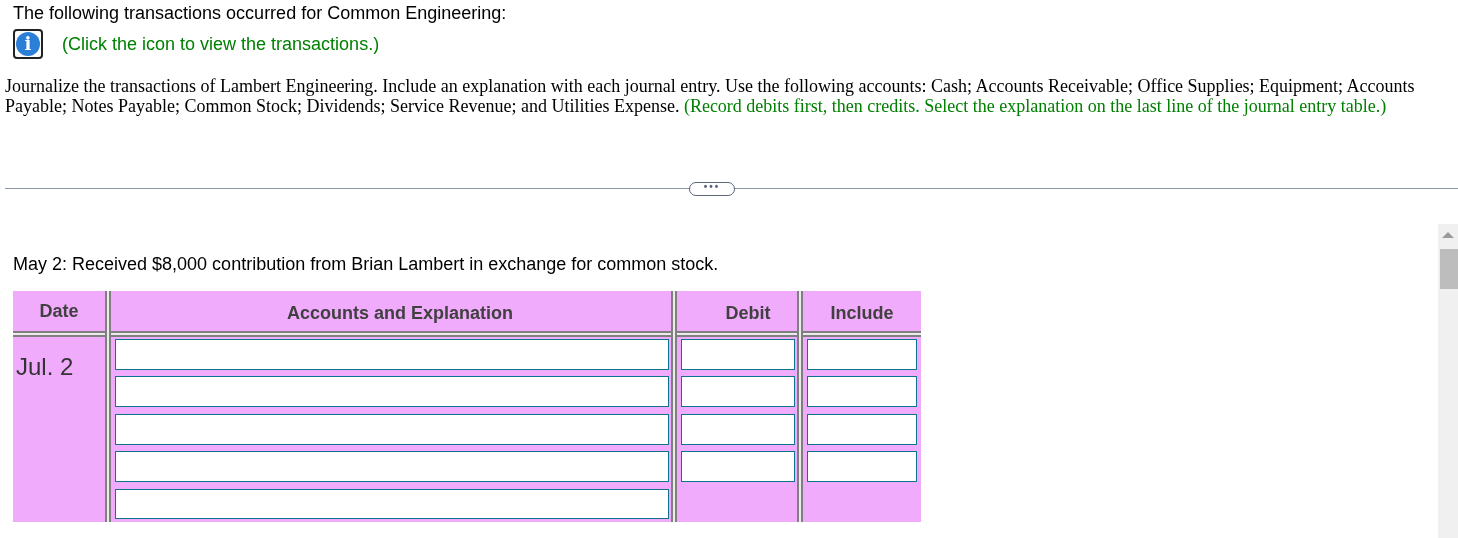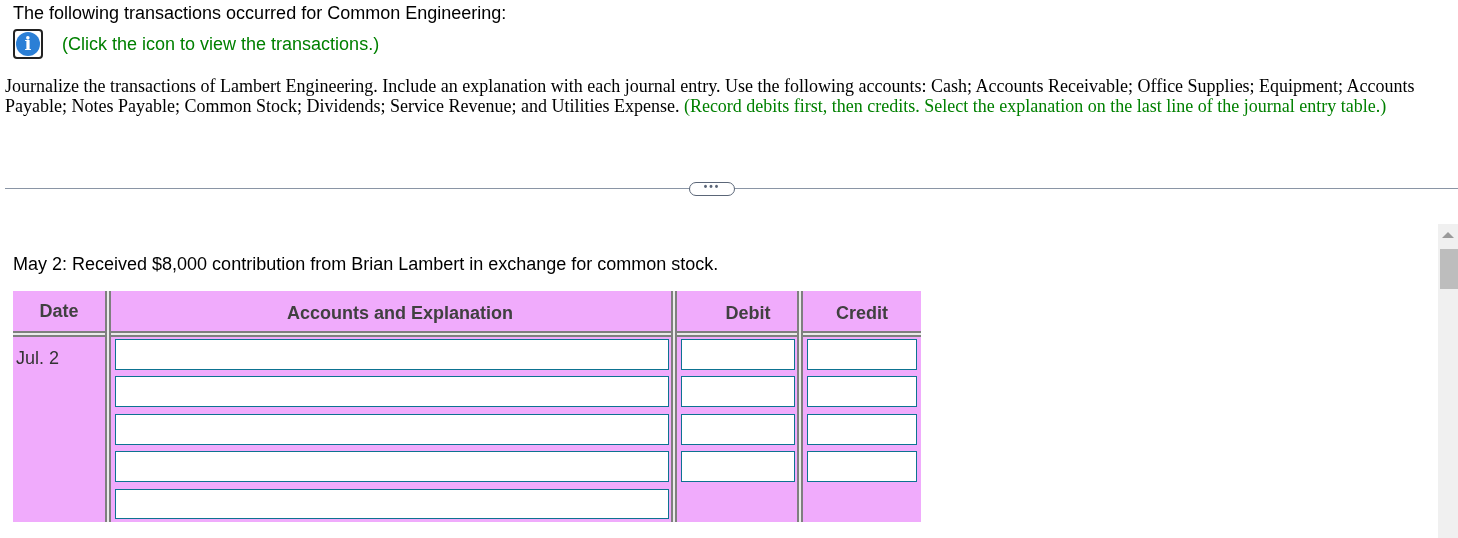--- a/index.html
+++ b/index.html
@@ -31,21 +31,21 @@
     .expand-btn span { font-size: 10px; color: #5b6678; letter-spacing: 2px; line-height: 10px; margin-top: -4px; font-weight: bold; }
     .question { left: 13px; top: 253px; line-height: 22px; white-space: nowrap; }
 
     .jtable { left: 13px; top: 291px; width: 908px; height: 231px; background: #f0abfc; }
     .vsep { position: absolute; top: 0; bottom: 0; width: 6px;
       border-left: 2px solid #7f7f7f; border-right: 2px solid #7f7f7f; box-sizing: border-box; background: #ebebeb; }
     .hsep { position: absolute; left: 0; width: 908px; height: 6px; top: 40px;
       border-top: 2px solid #7f7f7f; border-bottom: 2px solid #7f7f7f; box-sizing: border-box; background: #ebebeb; }
     .hdr { position: absolute; top: 0; height: 40px; display: flex; align-items: center; justify-content: center;
       font-weight: bold; color: #404040; font-size: 18px; }
-    .date-cell { position: absolute; left: 3px; top: 56px; color: #333; font-size: 18px; line-height: 22px; }
+    .date-cell { position: absolute; left: 3px; top: 65px; color: #333; font-size: 24px; line-height: 22px; }
     .inp {
       position: absolute; box-sizing: border-box; border: 1px solid #0d7391; background: #fff;
       height: 31px; font-family: "Liberation Sans", sans-serif; font-size: 16px; padding: 0 4px; outline: none;
     }
     .scrollbar { left: 1438px; top: 224px; width: 20px; height: 314px; background: #f0f0f0; }
     .scroll-up { position: absolute; left: 4px; top: 8px; width: 0; height: 0;
       border-left: 6px solid transparent; border-right: 6px solid transparent; border-bottom: 6px solid #9a9a9a; cursor: pointer; }
     .scroll-thumb { position: absolute; left: 2px; top: 25px; width: 18px; height: 40px; background: #bdbdbd; cursor: pointer; }
   </style>
 </head>
@@ -70,21 +70,21 @@
   <span>•••</span>
 </div>
 
 <div class="abs question">May 2: Received $8,000 contribution from Brian Lambert in exchange for common stock.</div>
 
 <div class="abs jtable">
 
   <div class="hdr" style="left:0;width:92px;">Date</div>
   <div class="hdr" style="left:98px;width:560px;top:2px;margin-left:9px;">Accounts and Explanation</div>
   <div class="hdr" style="left:664px;width:142px;top:2px;">Debit</div>
-  <div class="hdr" style="left:790px;width:118px;top:2px;">Credit</div>
+  <div class="hdr" style="left:790px;width:118px;top:2px;">Include</div>
 
   <div class="hsep"></div>
   <div class="vsep" style="left:92px;"></div>
   <div class="vsep" style="left:658px;"></div>
   <div class="vsep" style="left:784px;"></div>
 
   <div class="date-cell">Jul. 2</div>
 
   <input class="inp" style="left: 102px; top: 48px; width: 554px;" value="">
   <input class="inp" style="left: 668px; top: 48px; width: 114px;" value="">

